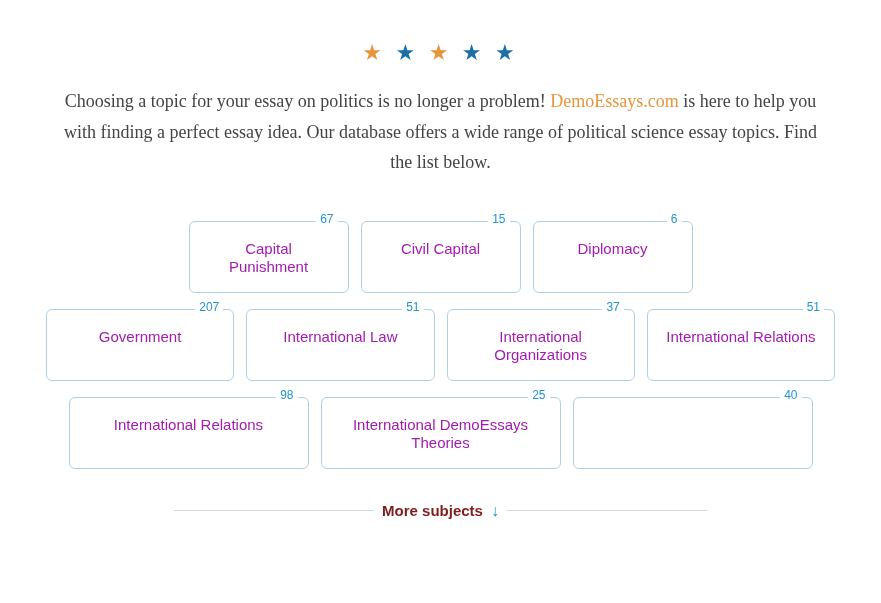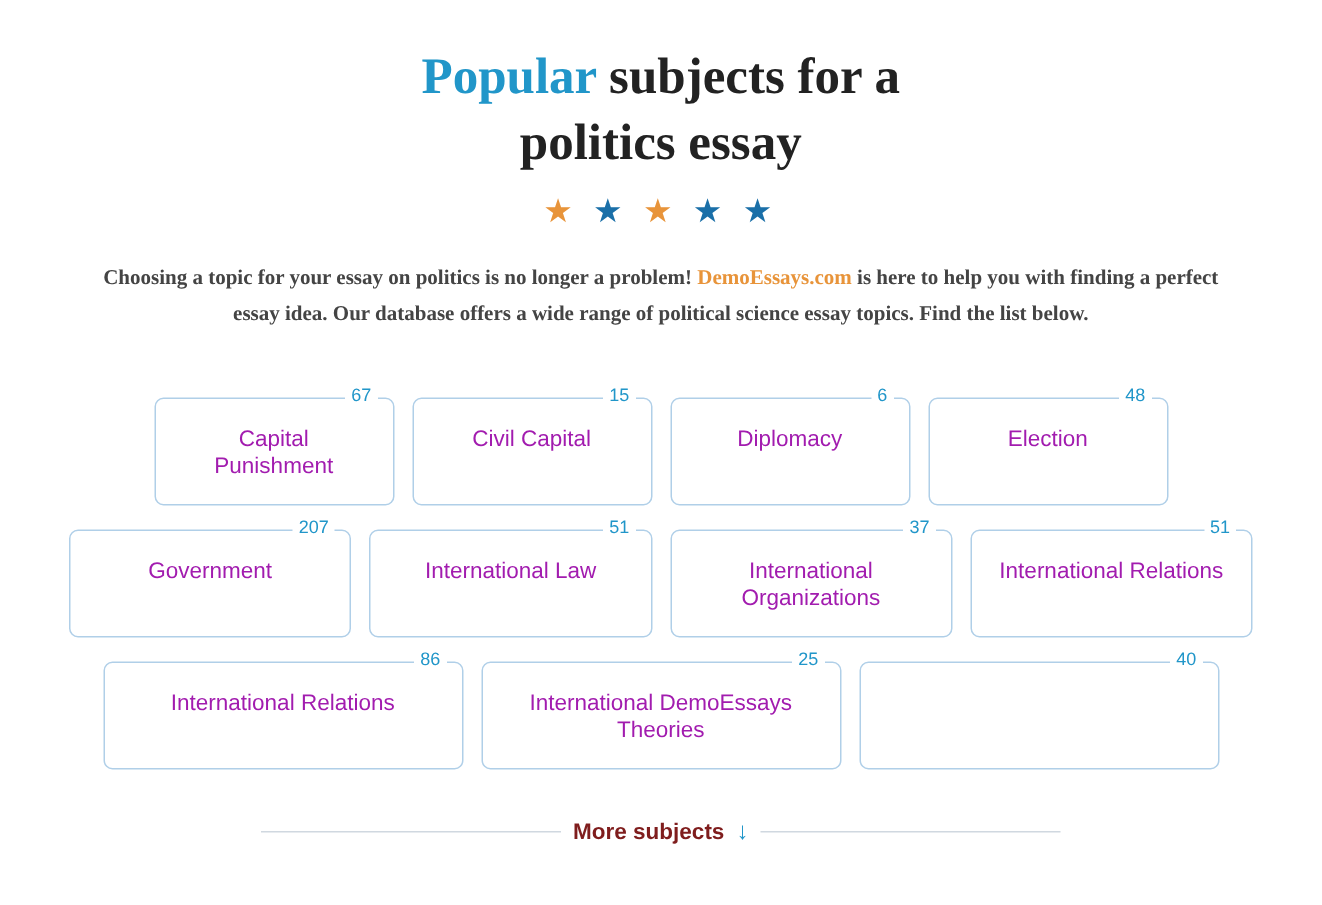--- a/index.html
+++ b/index.html
@@ -29,26 +29,25 @@
     }
     .stars {
       margin-top: 10px;
       font-size: 22px;
       letter-spacing: 4px;
     }
     .star-orange { color: #e8943a; }
     .star-blue { color: #1a6fa8; }
     .description {
       text-align: center;
-      font-size: 14px;
+      font-size: 18px;
       color: #444;
       line-height: 1.7;
       max-width: 760px;
       margin: 20px auto 35px;
-      font-weight: bold;
     }
     .description .link-text {
       color: #e8943a;
     }
     .subjects-grid {
       display: flex;
       flex-direction: column;
       gap: 0;
     }
     .subjects-row {
@@ -115,24 +114,20 @@
     .row2 .subject-card { flex: 1; max-width: 200px; }
     
     .row3 .subject-card { flex: 1; max-width: 240px; }
   </style>
 </head>
 <body>
 
 <div class="page-wrapper">
 
   <div class="header">
-    <h1>
-      <span class="highlight">Popular</span>
-      <span> subjects for a<br>politics essay</span>
-    </h1>
     <div class="stars">
       <span class="star-orange">★</span>
       <span class="star-blue">★</span>
       <span class="star-orange">★</span>
       <span class="star-blue">★</span>
       <span class="star-blue">★</span>
     </div>
   </div>
 
   <div class="description">
@@ -147,24 +142,20 @@
         <span class="label">Capital Punishment</span>
       </div>
       <div class="subject-card">
         <span class="count">15</span>
         <span class="label">Civil Capital</span>
       </div>
       <div class="subject-card">
         <span class="count">6</span>
         <span class="label">Diplomacy</span>
       </div>
-      <div class="subject-card">
-        <span class="count">48</span>
-        <span class="label">Election</span>
-      </div>
     </div>
 
     <div class="subjects-row row2">
       <div class="subject-card">
         <span class="count">207</span>
         <span class="label">Government</span>
       </div>
       <div class="subject-card">
         <span class="count">51</span>
         <span class="label">International Law</span>
@@ -174,21 +165,21 @@
         <span class="label">International Organizations</span>
       </div>
       <div class="subject-card">
         <span class="count">51</span>
         <span class="label">International Relations</span>
       </div>
     </div>
 
     <div class="subjects-row row3">
       <div class="subject-card">
-        <span class="count">86</span>
+        <span class="count">98</span>
         <span class="label">International Relations</span>
       </div>
       <div class="subject-card">
         <span class="count">25</span>
         <span class="label">International DemoEssays Theories</span>
       </div>
       <div class="subject-card">
         <span class="count">40</span>
       </div>
     </div>

